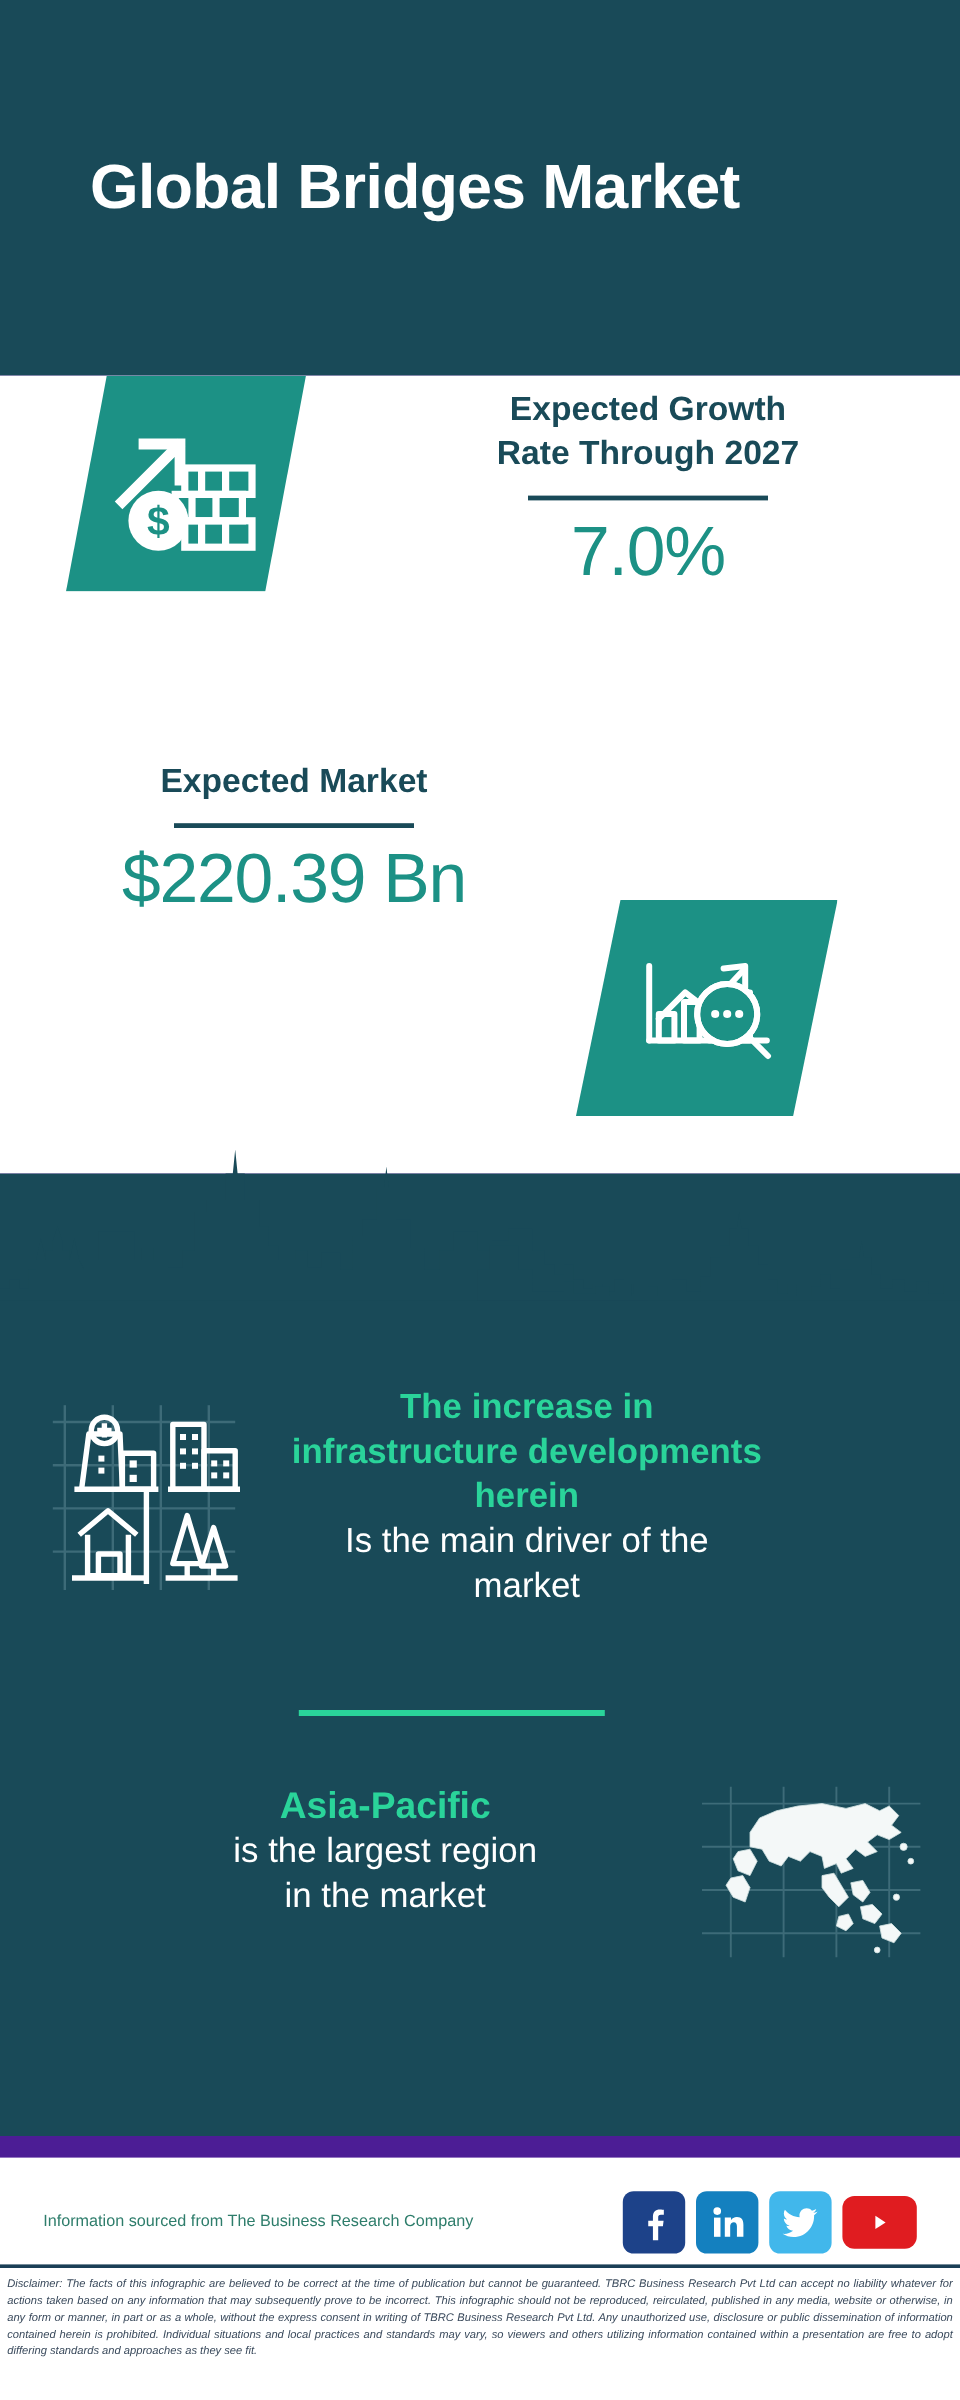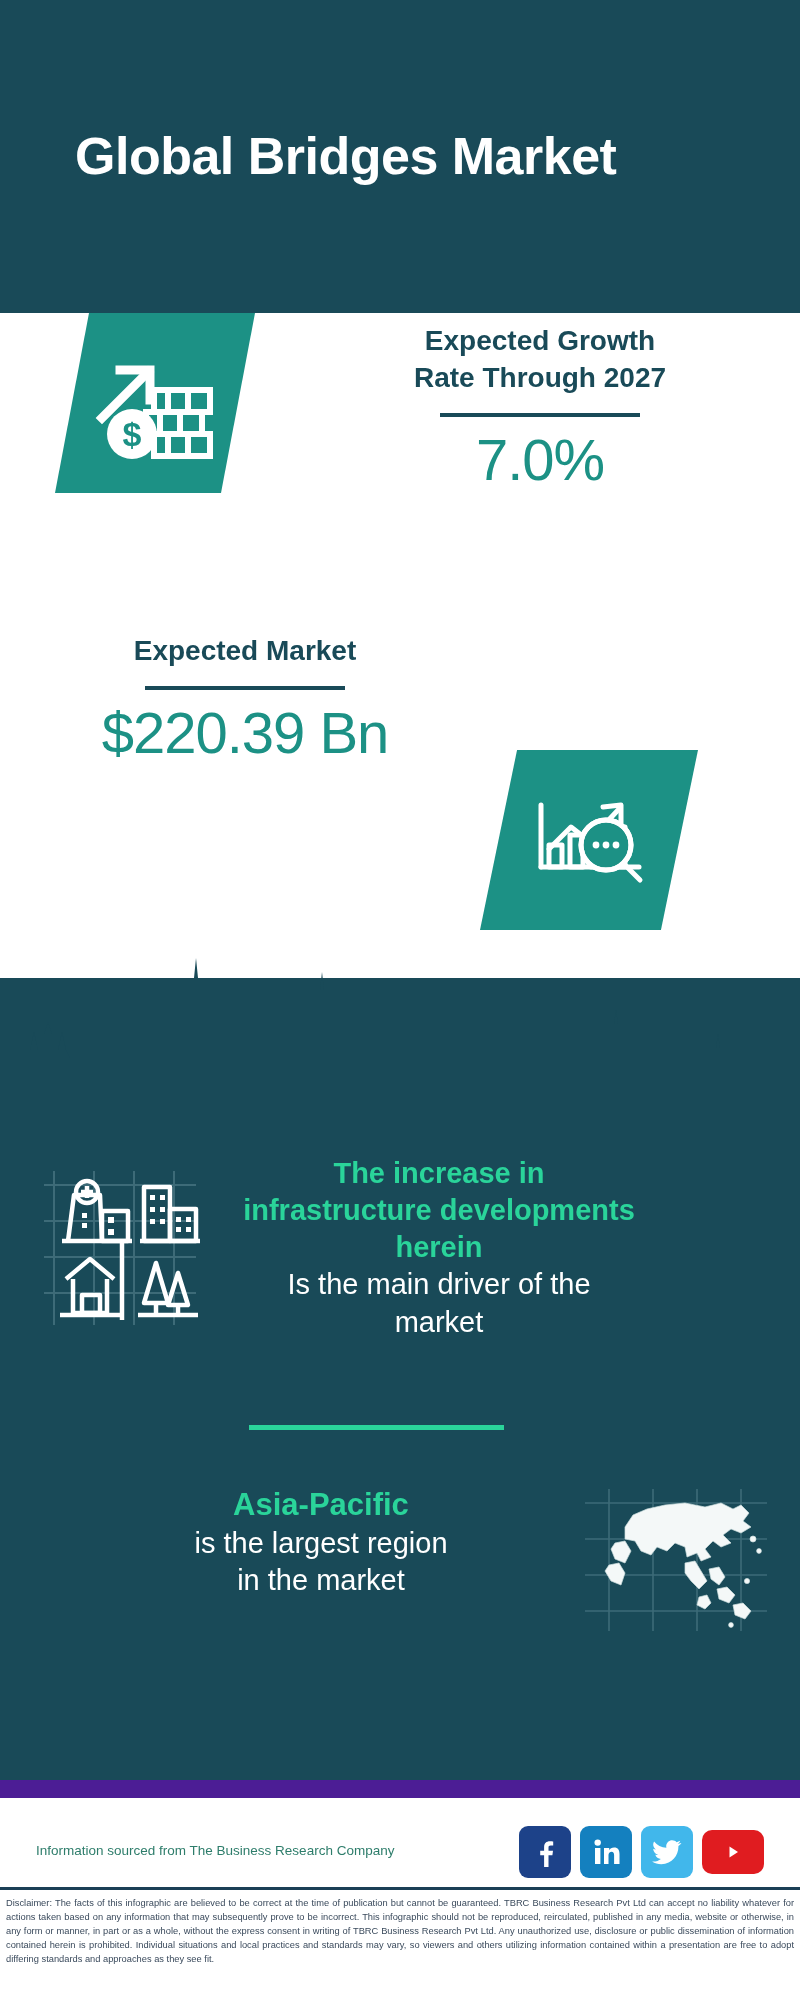--- a/index.html
+++ b/index.html
@@ -215,20 +215,21 @@
 
   .disclaimer-wrap {
     position: absolute;
     left: 0; top: 1887px;
     width: 800px;
     height: 113px;
     background: #ffffff;
     border-top: 3px solid #1b3f56;
     box-sizing: border-box;
     padding: 7px 6px 0 6px;
+    font-style: italic;
   }
   .disclaimer {
     color: #3a4a5c;
     font-size: 9.3px;
     line-height: 1.5;
     text-align: justify;
   }
 </style>
 </head>
 <body>

